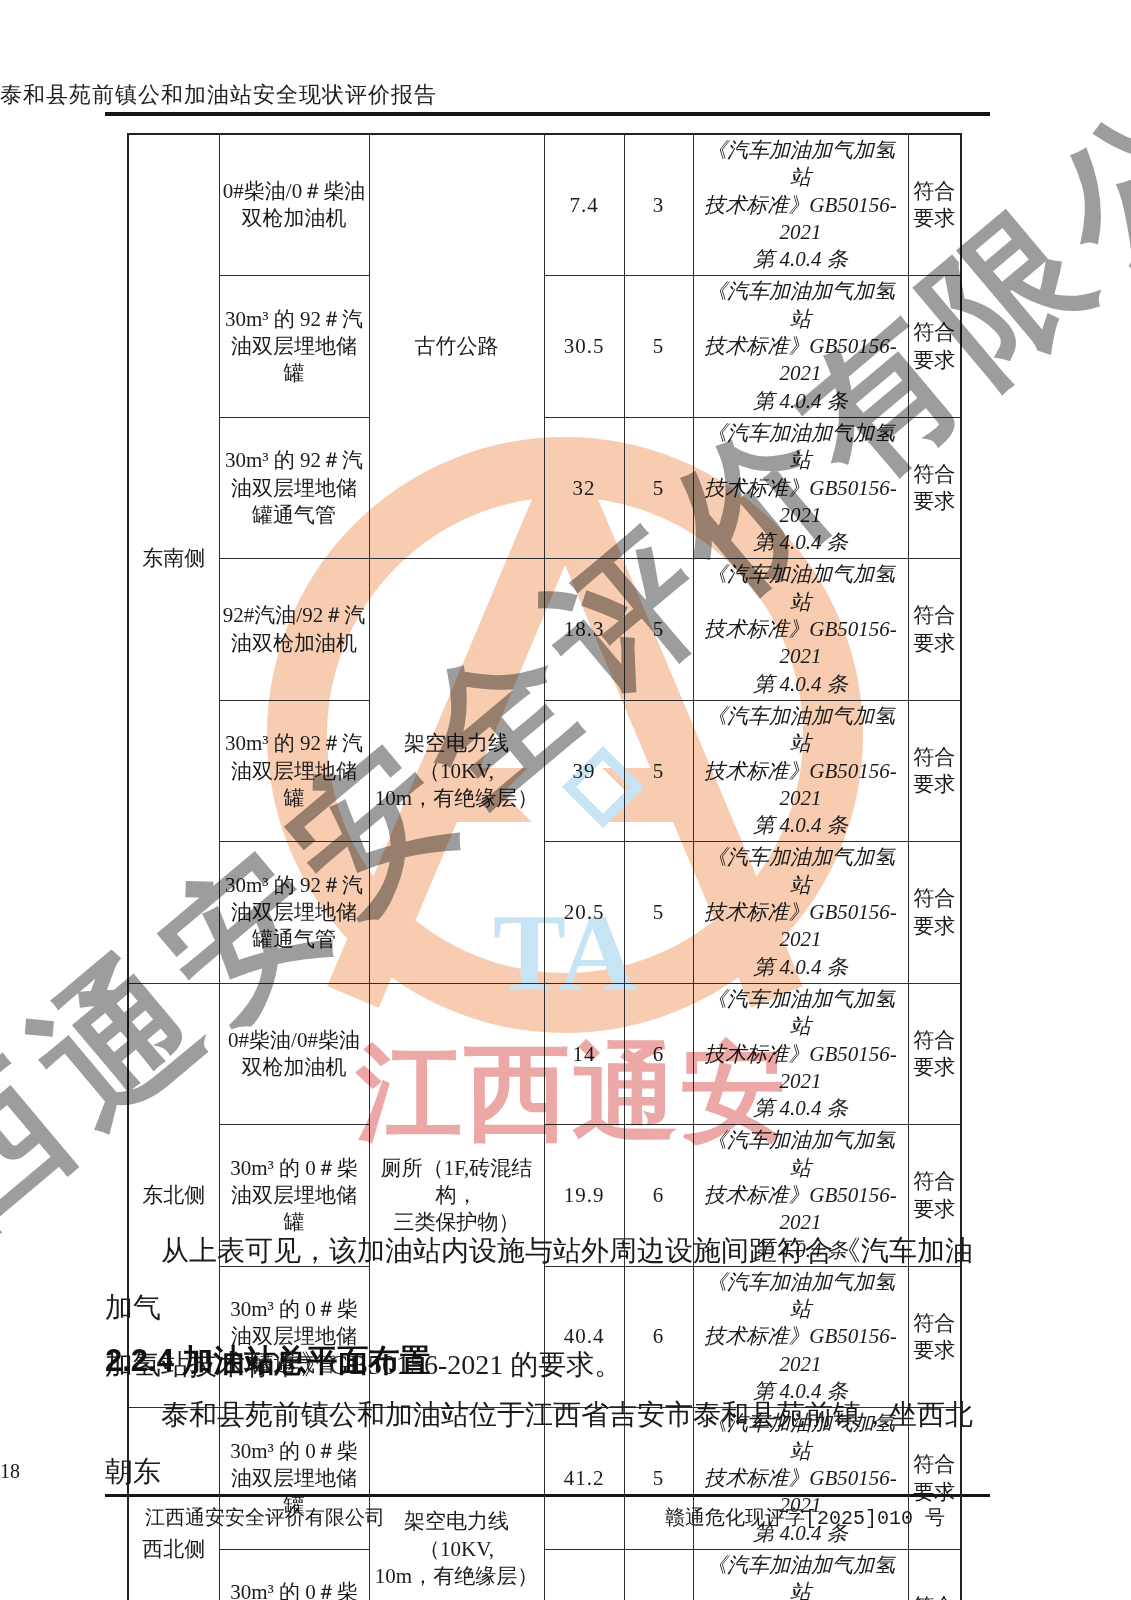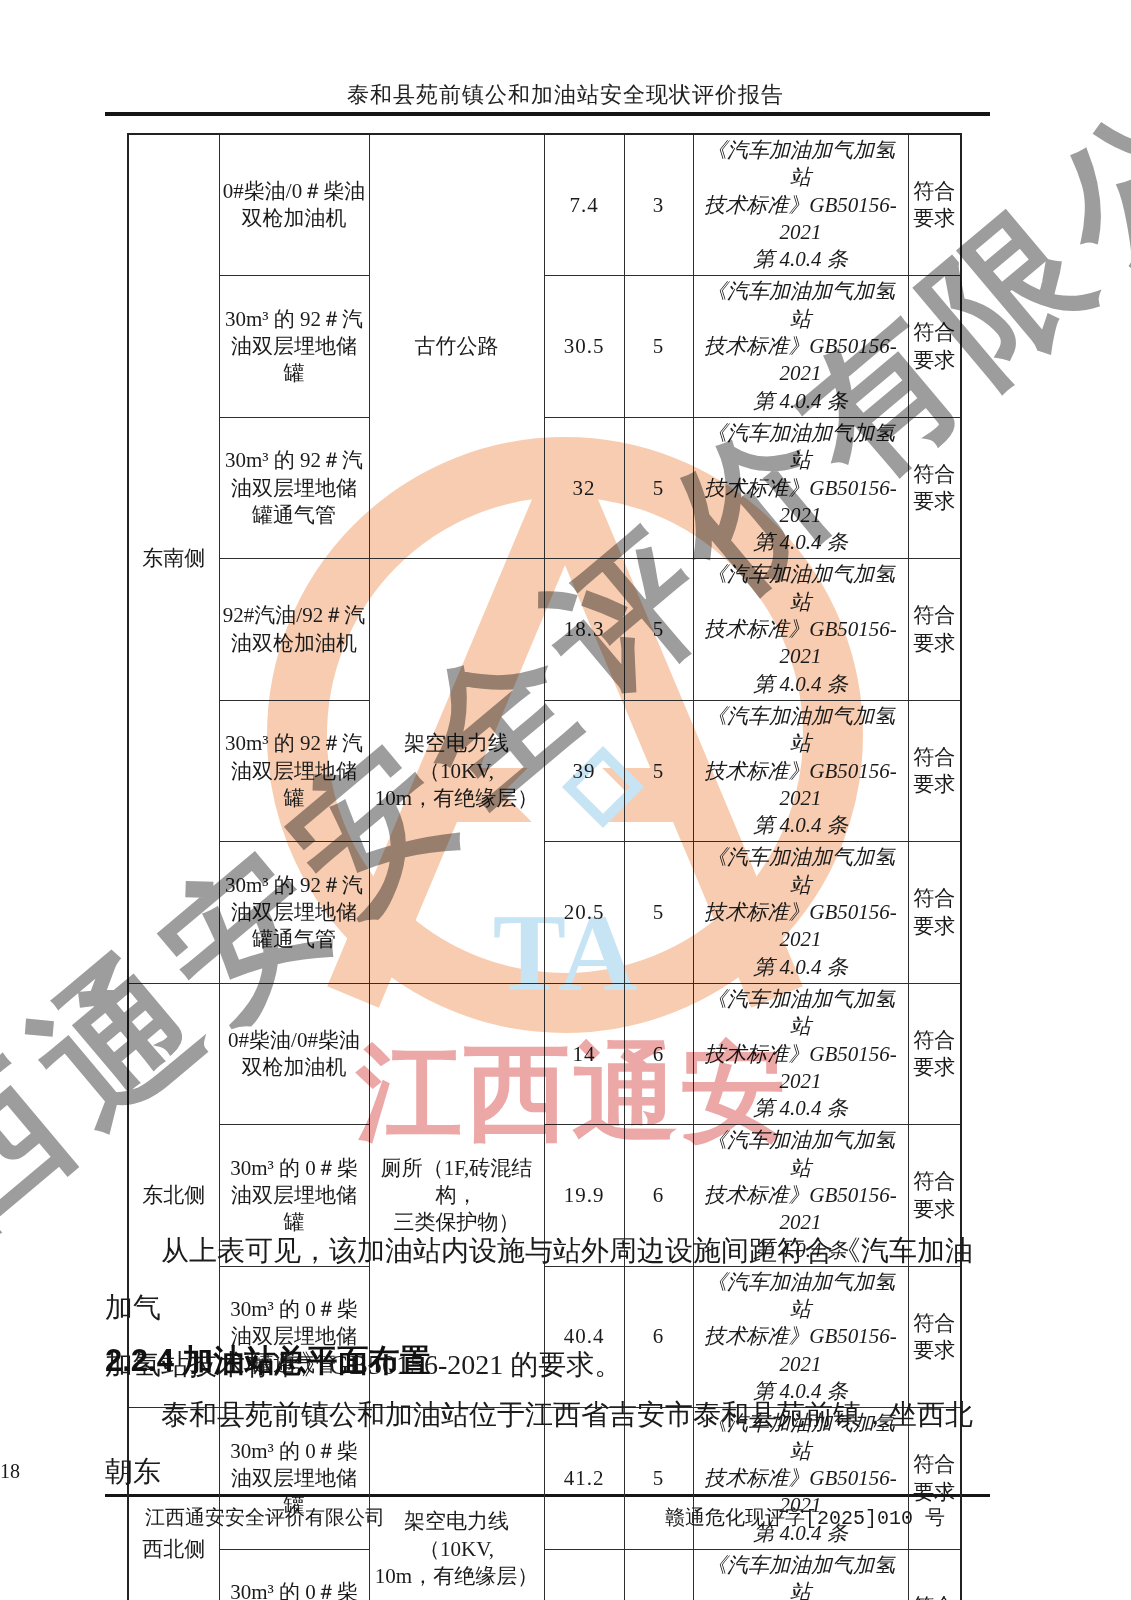--- a/index.html
+++ b/index.html
@@ -1,20 +1,20 @@
 <!DOCTYPE html>
 <html><head>
 <meta charset="utf-8">
 <style>
   html,body{margin:0;padding:0;background:#e8e8e8;}
   .page{position:relative;width:1131px;height:1600px;margin:0 auto;background:#ffffff;
         overflow:hidden;font-family:"Liberation Serif",serif;color:#1b1b1b;}
 
   
-  .header-title{position:absolute;top:80px;left:0;width:100%;text-align:center;
+  .header-title{position:absolute;top:80px;left:0;width:100%;text-align:left;
         font-size:22px;letter-spacing:1px;color:#222;}
   .header-rule{position:absolute;left:105px;top:112px;width:885px;height:4px;background:#151515;}
 
   
   .dist-table{position:absolute;left:127px;top:133px;width:833px;
         border-collapse:collapse;table-layout:fixed;z-index:2;background:transparent;}
   .dist-table td{border:1px solid #2e2e2e;text-align:center;vertical-align:middle;
         font-size:21px;line-height:1.3;padding:2px 3px;color:#1b1b1b;}
   .dist-table tr{height:78.5px;}
   .dist-table{border:2px solid #222;}

